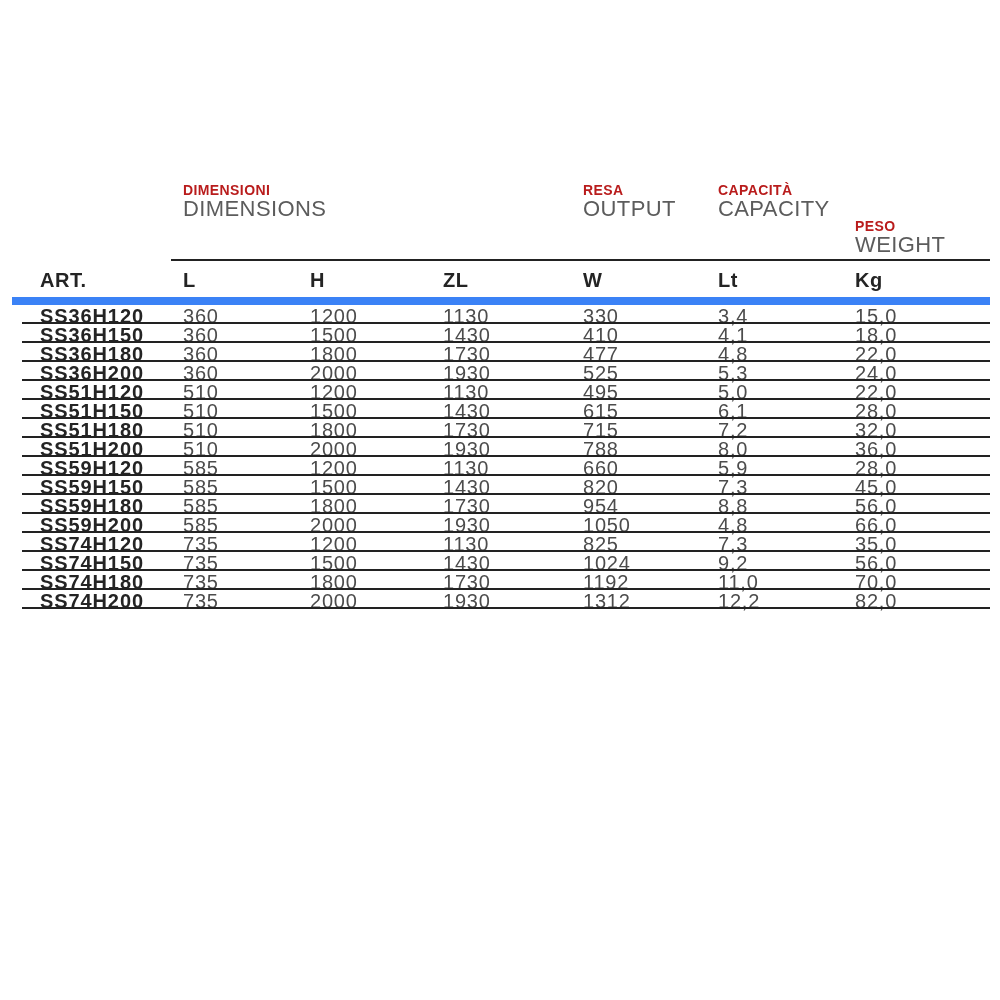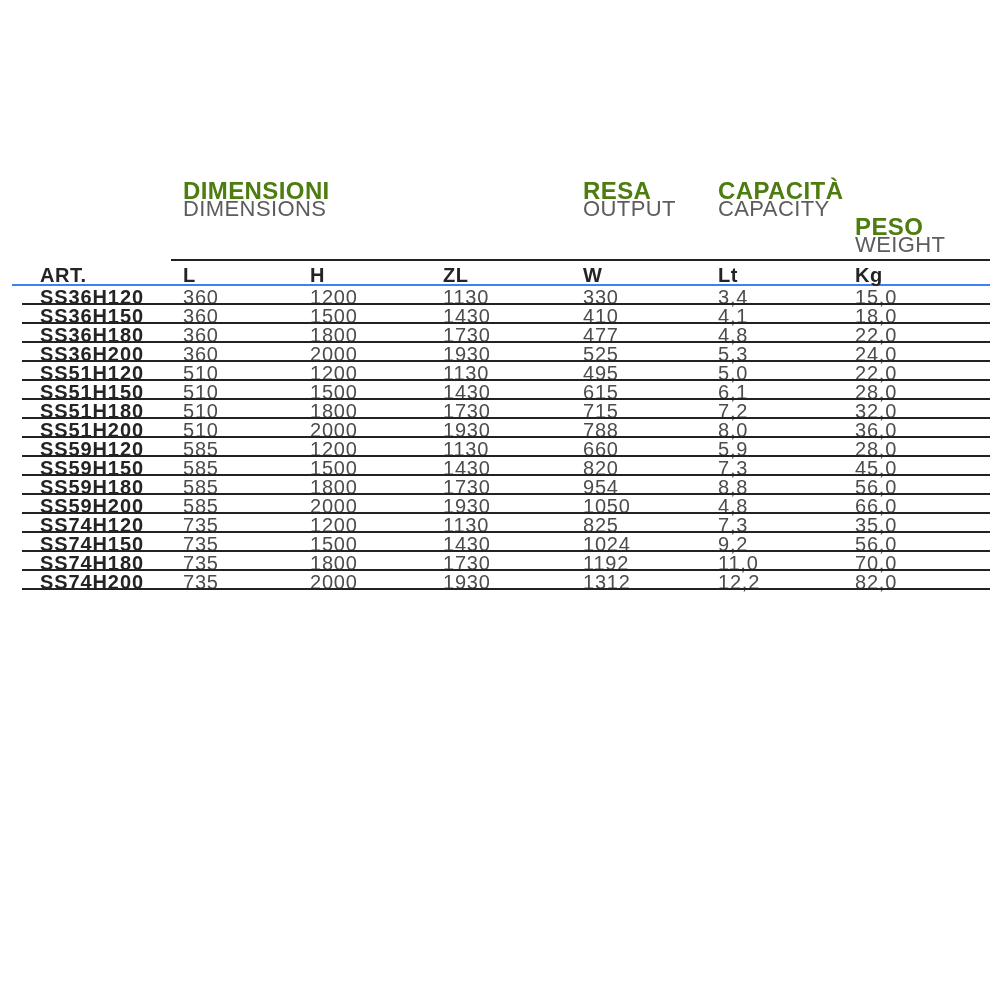--- a/index.html
+++ b/index.html
@@ -29,38 +29,38 @@
     left:159px; right:0; bottom:0;
     height:2px;
     background:#222222;
   }
   .gh { }
   .gh-dim { grid-column:2 / 5; }
   .gh-resa { grid-column:5 / 6; }
   .gh-cap { grid-column:6 / 7; }
   .gh-peso { grid-column:7 / 8;margin-top:36px; }
   .gh-it {
-    font-size:24px;
+    font-size:14px;
     line-height:19px;
     font-weight:700;
     letter-spacing:0.4px;
-    color:#4d7c0f;
+    color:#b91c1c;
   }
   .gh-en {
     font-size:22px;
     line-height:18px;
     font-weight:400;
     letter-spacing:0.4px;
     color:#5c5c5c;
   }
   
   .header-row {
-    height:25px;
+    height:44px;
     align-items:center;
-    border-bottom:2px solid #3b82f6;
+    border-bottom:8px solid #3b82f6;
   }
   .hcell {
     font-size:20px;
     font-weight:700;
     letter-spacing:0.5px;
     color:#242424;
     padding-top:3px;
   }
   .hcell.first { padding-left:28px; }
   

